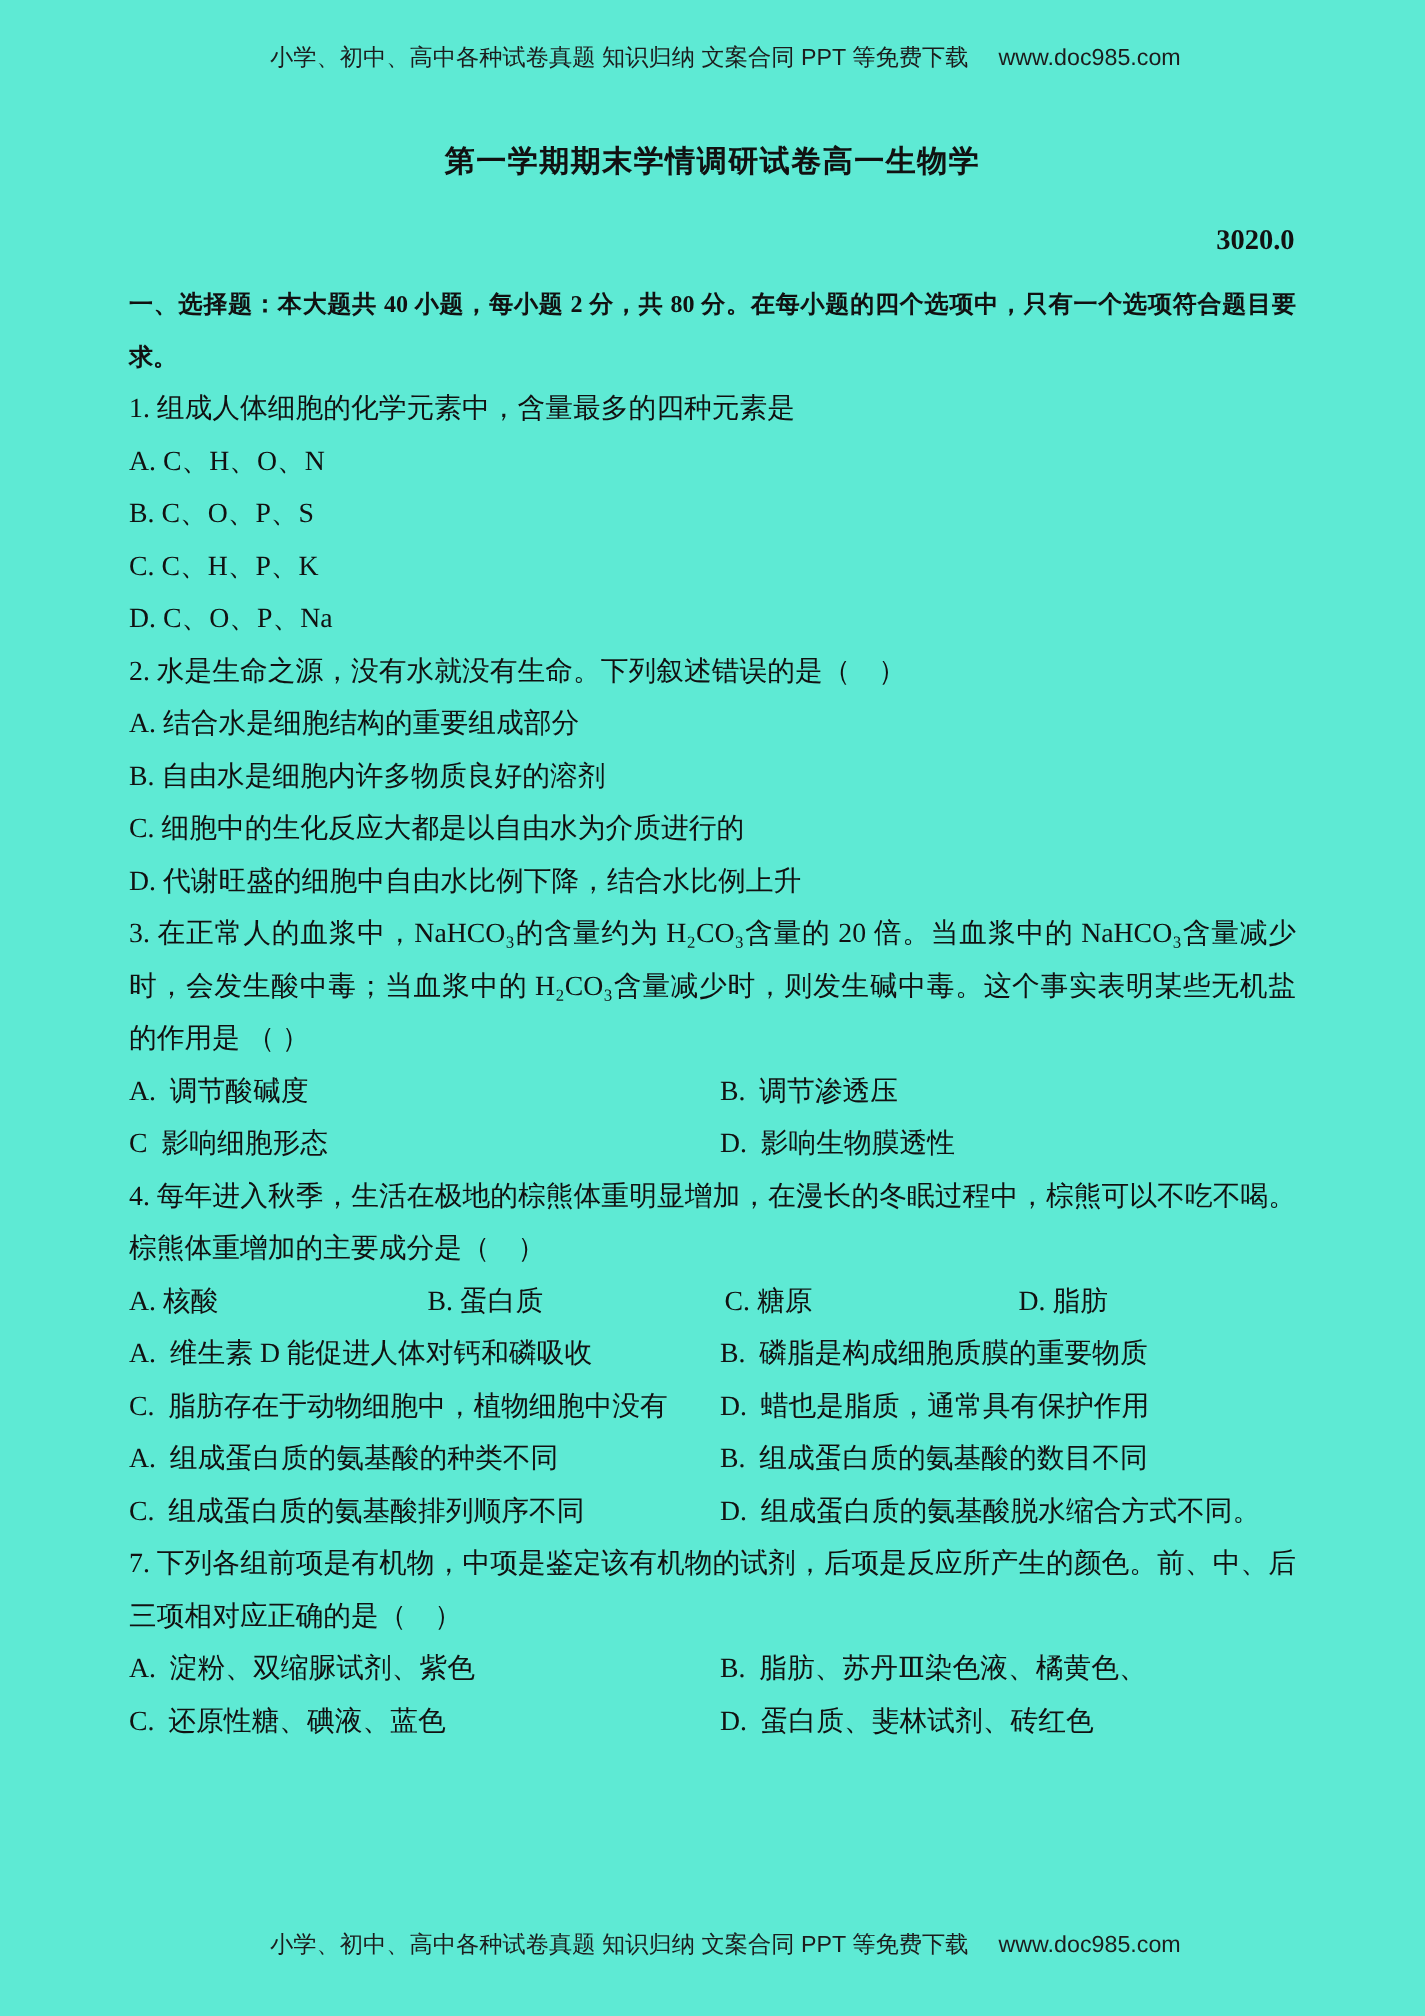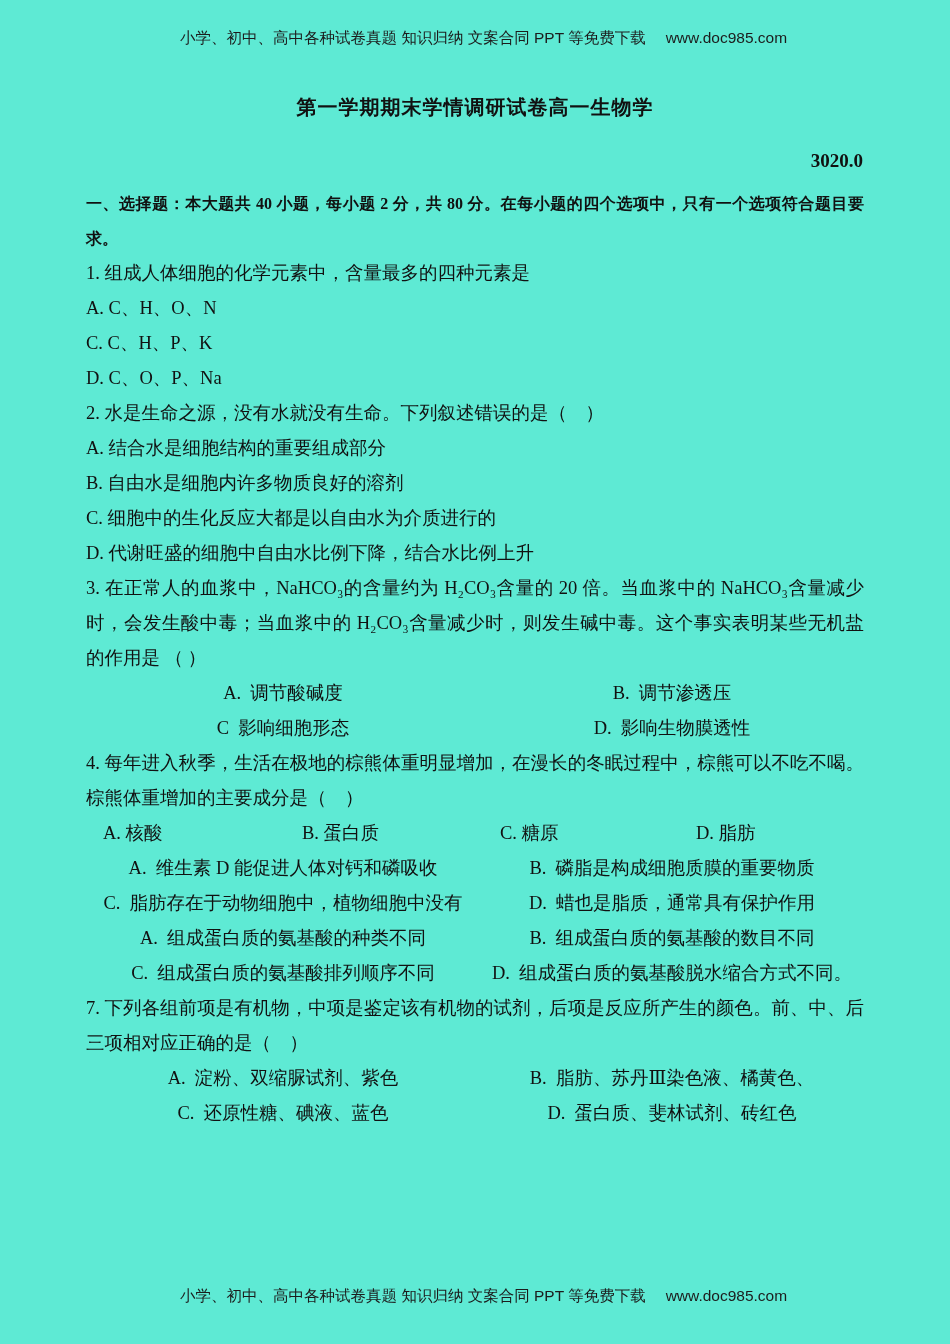--- a/index.html
+++ b/index.html
@@ -65,28 +65,27 @@
   }
   .q-stem {
     margin: 0;
     text-align: justify;
     white-space: pre-wrap;
   }
   .opts-1col .opt { display: block; white-space: pre-wrap; }
   .opts-2col {
     display: grid;
     grid-template-columns: 394px 1fr;
-    text-align: center;
   }
   .opts-2col .opt { white-space: pre-wrap; }
   .opts-4col {
     display: grid;
     grid-template-columns: 199px 198px 196px 1fr;
   }
-  .opts-4col .opt { white-space: pre-wrap; margin-left: 17px; }
+  .opts-4col .opt { white-space: pre-wrap; }
 </style>
 </head>
 <body>
 
 <div class="page">
 
   <div class="watermark top">
     <span>小学、初中、高中各种试卷真题 知识归纳 文案合同 PPT 等免费下载</span><span class="url">www.doc985.com</span>
   </div>
 
@@ -95,20 +94,21 @@
   <div class="exam-date">3020.0</div>
 
   <div class="content">
 
     <p class="section-heading">一、选择题：本大题共 40 小题，每小题 2 分，共 80 分。在每小题的四个选项中，只有一个选项符合题目要求。</p>
 
     <div class="question">
       <p class="q-stem">1. 组成人体细胞的化学元素中，含量最多的四种元素是</p>
       <div class="opts-1col">
         <span class="opt">A. C、H、O、N</span>
+        <span class="opt">B. C、O、P、S</span>
         <span class="opt">C. C、H、P、K</span>
         <span class="opt">D. C、O、P、Na</span>
       </div>
     </div>
 
     <div class="question">
       <p class="q-stem">2. 水是生命之源，没有水就没有生命。下列叙述错误的是（　）</p>
       <div class="opts-1col">
         <span class="opt">A. 结合水是细胞结构的重要组成部分</span>
         <span class="opt">B. 自由水是细胞内许多物质良好的溶剂</span>

